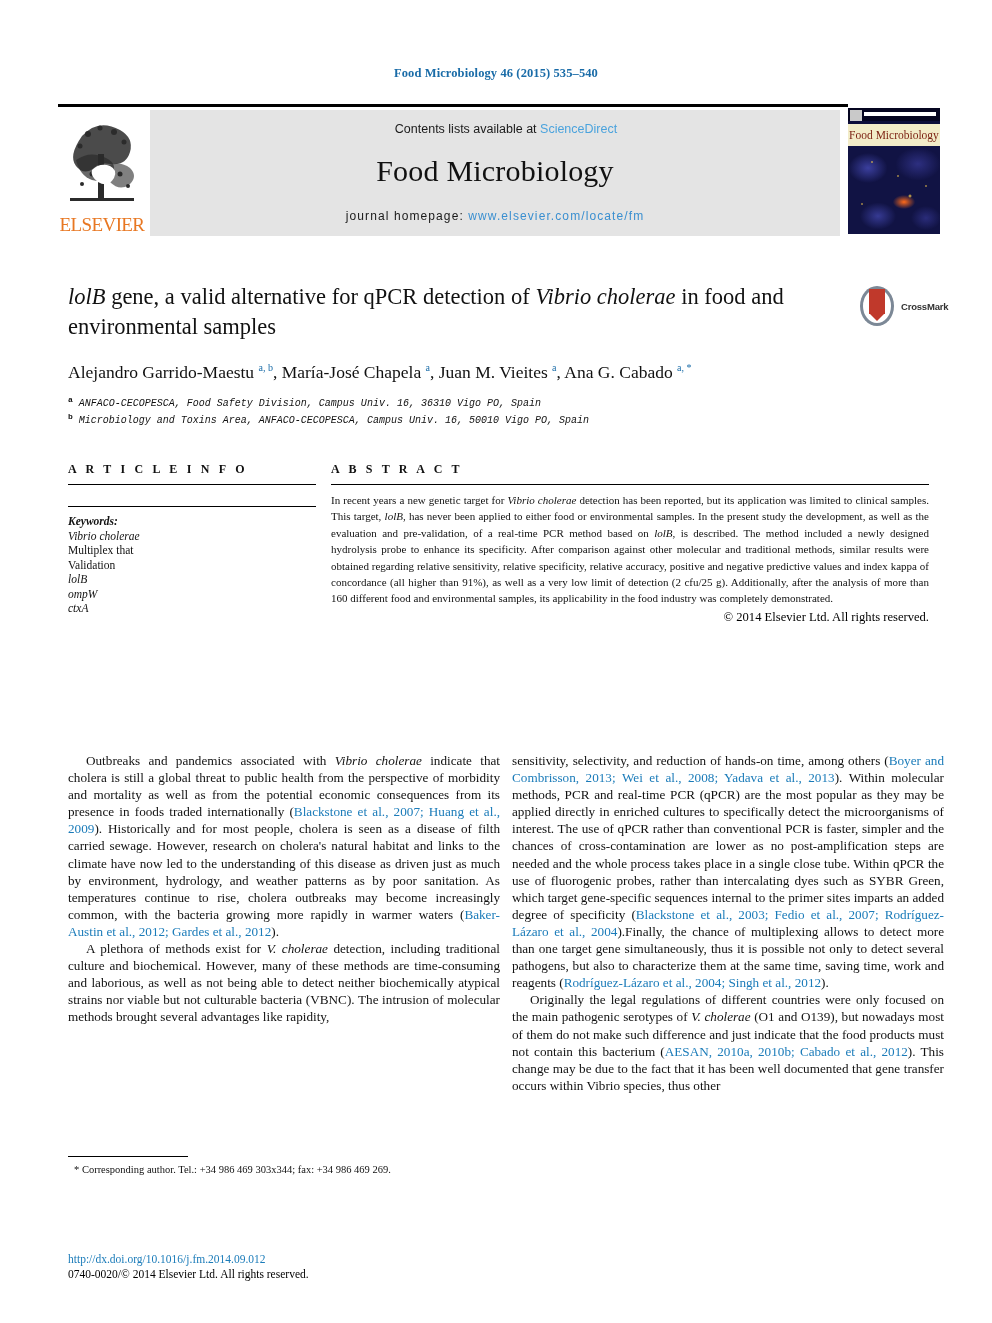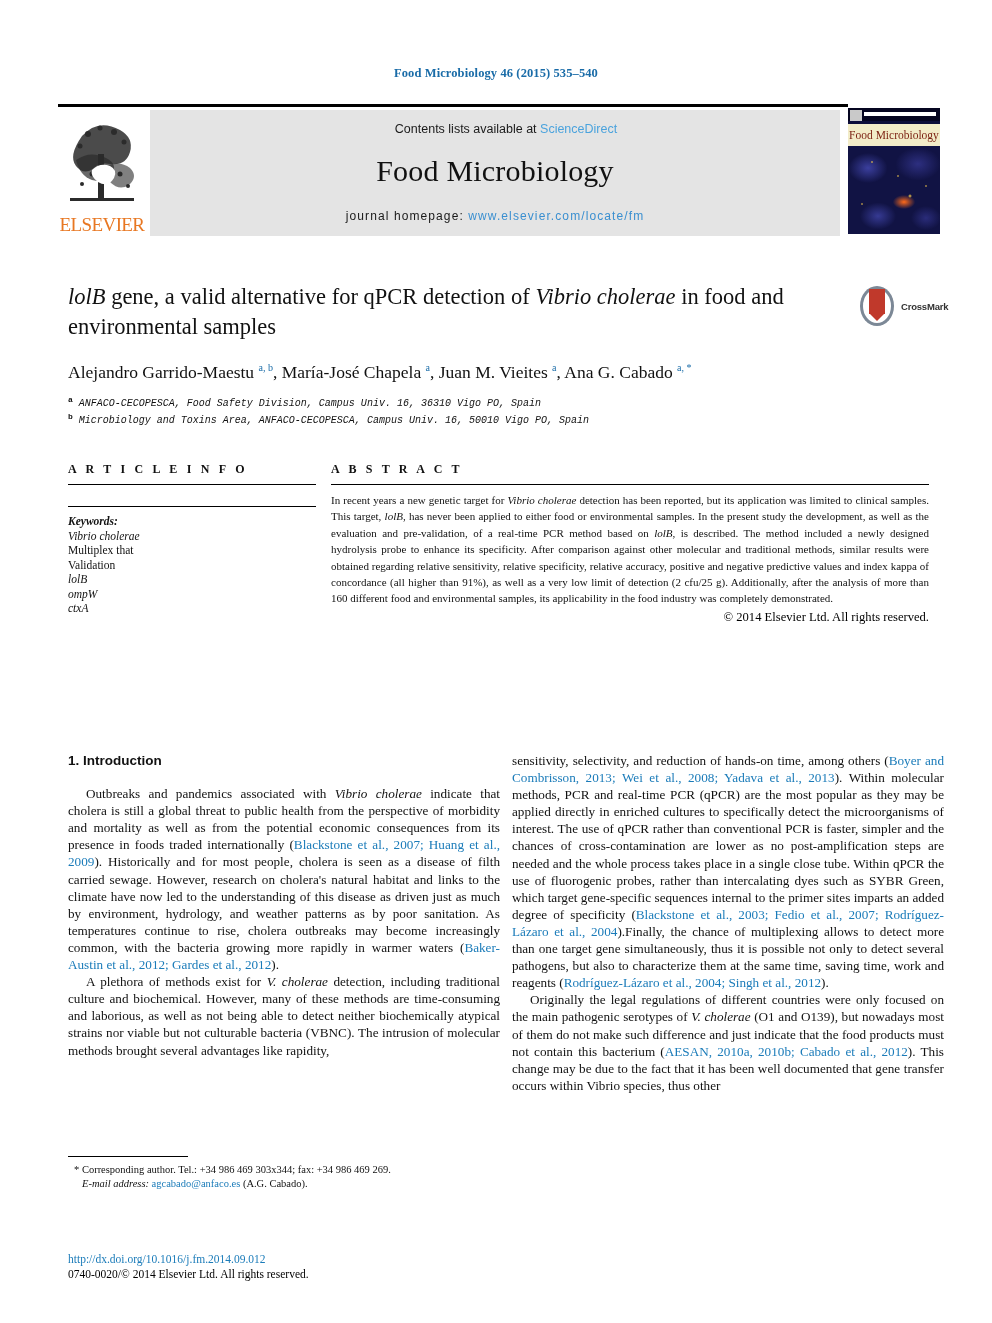--- a/index.html
+++ b/index.html
@@ -474,34 +474,32 @@
   </div>
 
   <div class="col-abstract">
     <div class="sec-head">A B S T R A C T</div>
     <hr class="hr-full">
     <div class="abstract-body">In recent years a new genetic target for <em>Vibrio cholerae</em> detection has been reported, but its application was limited to clinical samples. This target, <em>lolB</em>, has never been applied to either food or environmental samples. In the present study the development, as well as the evaluation and pre-validation, of a real-time PCR method based on <em>lolB</em>, is described. The method included a newly designed hydrolysis probe to enhance its specificity. After comparison against other molecular and traditional methods, similar results were obtained regarding relative sensitivity, relative specificity, relative accuracy, positive and negative predictive values and index kappa of concordance (all higher than 91%), as well as a very low limit of detection (2 cfu/25 g). Additionally, after the analysis of more than 160 different food and environmental samples, its applicability in the food industry was completely demonstrated.</div>
     <div class="copyright">© 2014 Elsevier Ltd. All rights reserved.</div>
   </div>
 
   <div class="body-col left">
-    <div class="sec-title">1. Introduction</div>
     <p class="first">Outbreaks and pandemics associated with <em>Vibrio cholerae</em> indicate that cholera is still a global threat to public health from the perspective of morbidity and mortality as well as from the potential economic consequences from its presence in foods traded internationally (<span class="ref">Blackstone et al., 2007; Huang et al., 2009</span>). Historically and for most people, cholera is seen as a disease of filth carried sewage. However, research on cholera's natural habitat and links to the climate have now led to the understanding of this disease as driven just as much by environment, hydrology, and weather patterns as by poor sanitation. As temperatures continue to rise, cholera outbreaks may become increasingly common, with the bacteria growing more rapidly in warmer waters (<span class="ref">Baker-Austin et al., 2012; Gardes et al., 2012</span>).</p>
     <p>A plethora of methods exist for <em>V. cholerae</em> detection, including traditional culture and biochemical. However, many of these methods are time-consuming and laborious, as well as not being able to detect neither biochemically atypical strains nor viable but not culturable bacteria (VBNC). The intrusion of molecular methods brought several advantages like rapidity,</p>
   </div>
 
   <div class="body-col right">
     <p style="text-indent:0">sensitivity, selectivity, and reduction of hands-on time, among others (<span class="ref">Boyer and Combrisson, 2013; Wei et al., 2008; Yadava et al., 2013</span>). Within molecular methods, PCR and real-time PCR (qPCR) are the most popular as they may be applied directly in enriched cultures to specifically detect the microorganisms of interest. The use of qPCR rather than conventional PCR is faster, simpler and the chances of cross-contamination are lower as no post-amplification steps are needed and the whole process takes place in a single close tube. Within qPCR the use of fluorogenic probes, rather than intercalating dyes such as SYBR Green, which target gene-specific sequences internal to the primer sites imparts an added degree of specificity (<span class="ref">Blackstone et al., 2003; Fedio et al., 2007; Rodríguez-Lázaro et al., 2004</span>).Finally, the chance of multiplexing allows to detect more than one target gene simultaneously, thus it is possible not only to detect several pathogens, but also to characterize them at the same time, saving time, work and reagents (<span class="ref">Rodríguez-Lázaro et al., 2004; Singh et al., 2012</span>).</p>
     <p>Originally the legal regulations of different countries were only focused on the main pathogenic serotypes of <em>V. cholerae</em> (O1 and O139), but nowadays most of them do not make such difference and just indicate that the food products must not contain this bacterium (<span class="ref">AESAN, 2010a, 2010b; Cabado et al., 2012</span>). This change may be due to the fact that it has been well documented that gene transfer occurs within Vibrio species, thus other</p>
   </div>
 
   <div class="footnote">
     <div class="fn-rule"></div>
     <div class="fn-text fn-indent">* Corresponding author. Tel.: +34 986 469 303x344; fax: +34 986 469 269.</div>
-    <div class="fn-text fn-indent" style="padding-left:22px"><span class="it">E-mail address:</span> <span class="lnk">agcabado@anfaco.es</span> (A.G. Cabado).</div>
   </div>
 
   <div class="doi-block">
     <div class="doi-link">http://dx.doi.org/10.1016/j.fm.2014.09.012</div>
     <div>0740-0020/© 2014 Elsevier Ltd. All rights reserved.</div>
   </div>
 
 </div>
 
 </body></html>

